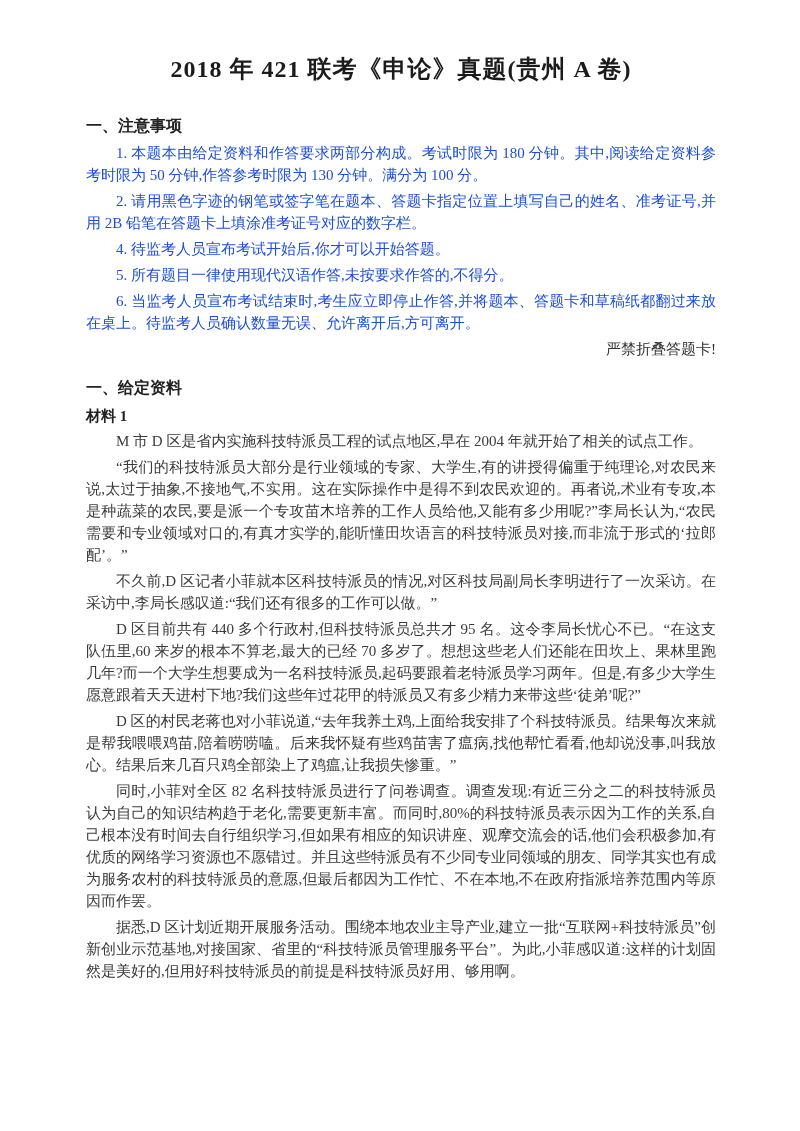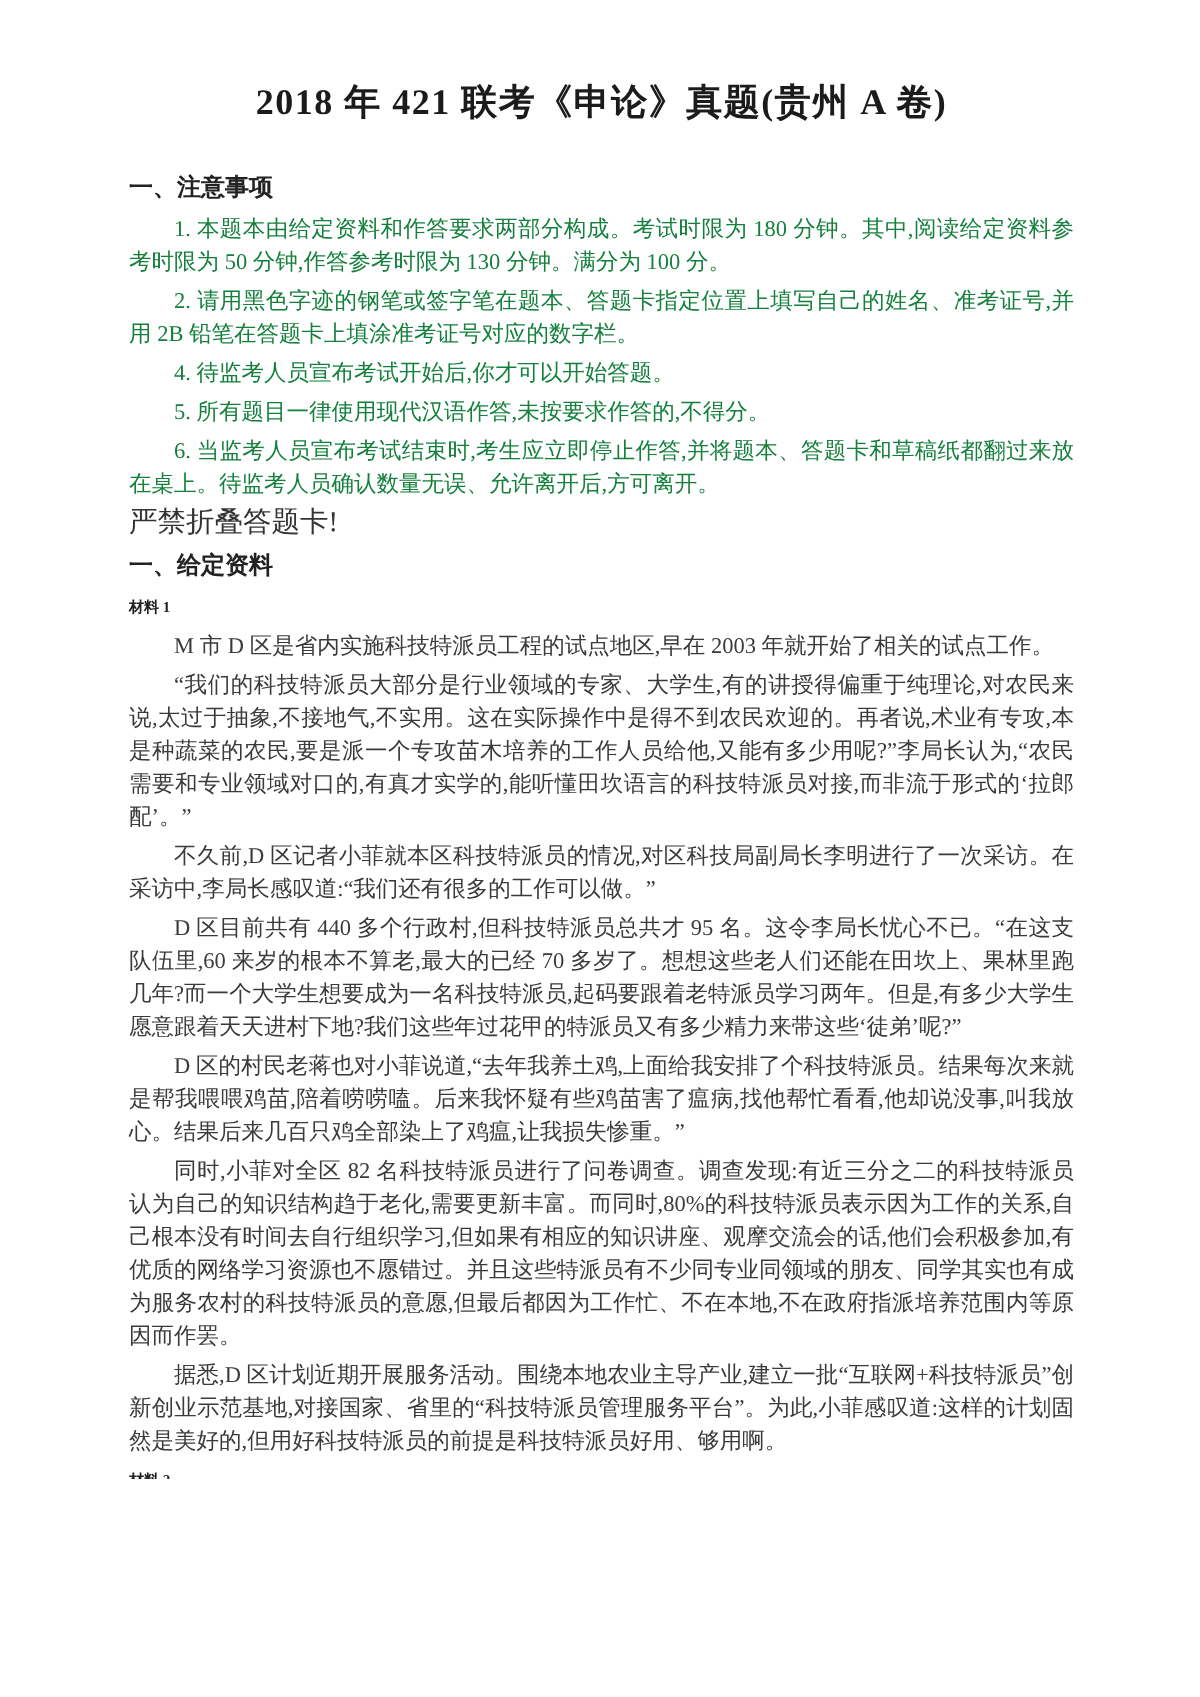--- a/index.html
+++ b/index.html
@@ -35,31 +35,31 @@
     color: #222222;
     margin: 0 0 4px 0;
     font-family: Liberation Serif, serif;
   }
   .notice-item {
     font-size: 15px;
     line-height: 22px;
     margin: 0 0 4px 0;
     text-indent: 2em;
     text-align: justify;
-    color: #15803d;
+    color: #1d4ed8;
   }
   .warning-line {
-    font-size: 19px;
+    font-size: 15px;
     line-height: 22px;
-    margin: 0 0 6px 0;
-    text-align: left;
+    margin: 0 0 16px 0;
+    text-align: right;
     color: #333333;
   }
   .material-label {
-    font-size: 10px;
+    font-size: 15px;
     line-height: 24px;
     font-weight: bold;
     color: #222222;
     margin: 0 0 2px 0;
   }
   .body-para {
     font-size: 15px;
     line-height: 22px;
     margin: 0 0 4px 0;
     text-indent: 2em;
@@ -89,21 +89,21 @@
     <p class="notice-item">2. 请用黑色字迹的钢笔或签字笔在题本、答题卡指定位置上填写自己的姓名、准考证号,并用 2B 铅笔在答题卡上填涂准考证号对应的数字栏。</p>
     <p class="notice-item">4. 待监考人员宣布考试开始后,你才可以开始答题。</p>
     <p class="notice-item">5. 所有题目一律使用现代汉语作答,未按要求作答的,不得分。</p>
     <p class="notice-item">6. 当监考人员宣布考试结束时,考生应立即停止作答,并将题本、答题卡和草稿纸都翻过来放在桌上。待监考人员确认数量无误、允许离开后,方可离开。</p>
     <p class="warning-line">严禁折叠答题卡!</p>
   </section>
 
   <section>
     <h2 class="section-heading">一、给定资料</h2>
     <h3 class="material-label">材料 1</h3>
-    <p class="body-para">M 市 D 区是省内实施科技特派员工程的试点地区,早在 2003 年就开始了相关的试点工作。</p>
+    <p class="body-para">M 市 D 区是省内实施科技特派员工程的试点地区,早在 2004 年就开始了相关的试点工作。</p>
     <p class="body-para">“我们的科技特派员大部分是行业领域的专家、大学生,有的讲授得偏重于纯理论,对农民来说,太过于抽象,不接地气,不实用。这在实际操作中是得不到农民欢迎的。再者说,术业有专攻,本是种蔬菜的农民,要是派一个专攻苗木培养的工作人员给他,又能有多少用呢?”李局长认为,“农民需要和专业领域对口的,有真才实学的,能听懂田坎语言的科技特派员对接,而非流于形式的‘拉郎配’。”</p>
     <p class="body-para">不久前,D 区记者小菲就本区科技特派员的情况,对区科技局副局长李明进行了一次采访。在采访中,李局长感叹道:“我们还有很多的工作可以做。”</p>
     <p class="body-para">D 区目前共有 440 多个行政村,但科技特派员总共才 95 名。这令李局长忧心不已。“在这支队伍里,60 来岁的根本不算老,最大的已经 70 多岁了。想想这些老人们还能在田坎上、果林里跑几年?而一个大学生想要成为一名科技特派员,起码要跟着老特派员学习两年。但是,有多少大学生愿意跟着天天进村下地?我们这些年过花甲的特派员又有多少精力来带这些‘徒弟’呢?”</p>
     <p class="body-para">D 区的村民老蒋也对小菲说道,“去年我养土鸡,上面给我安排了个科技特派员。结果每次来就是帮我喂喂鸡苗,陪着唠唠嗑。后来我怀疑有些鸡苗害了瘟病,找他帮忙看看,他却说没事,叫我放心。结果后来几百只鸡全部染上了鸡瘟,让我损失惨重。”</p>
     <p class="body-para">同时,小菲对全区 82 名科技特派员进行了问卷调查。调查发现:有近三分之二的科技特派员认为自己的知识结构趋于老化,需要更新丰富。而同时,80%的科技特派员表示因为工作的关系,自己根本没有时间去自行组织学习,但如果有相应的知识讲座、观摩交流会的话,他们会积极参加,有优质的网络学习资源也不愿错过。并且这些特派员有不少同专业同领域的朋友、同学其实也有成为服务农村的科技特派员的意愿,但最后都因为工作忙、不在本地,不在政府指派培养范围内等原因而作罢。</p>
     <p class="body-para">据悉,D 区计划近期开展服务活动。围绕本地农业主导产业,建立一批“互联网+科技特派员”创新创业示范基地,对接国家、省里的“科技特派员管理服务平台”。为此,小菲感叹道:这样的计划固然是美好的,但用好科技特派员的前提是科技特派员好用、够用啊。</p>
     <h3 class="material-label">材料 2</h3>
   </section>
 
   <div class="page-number">- 1 -</div>

